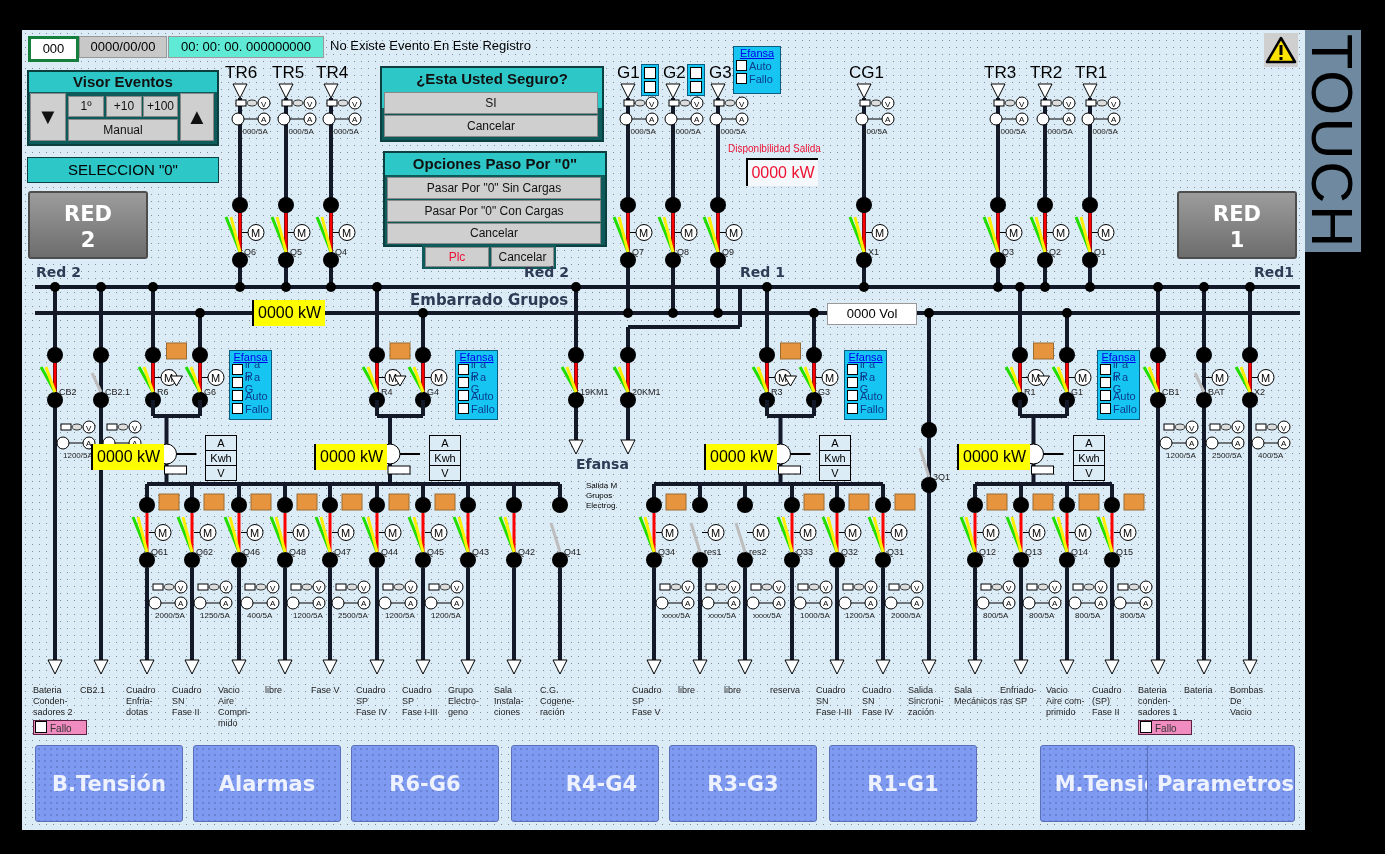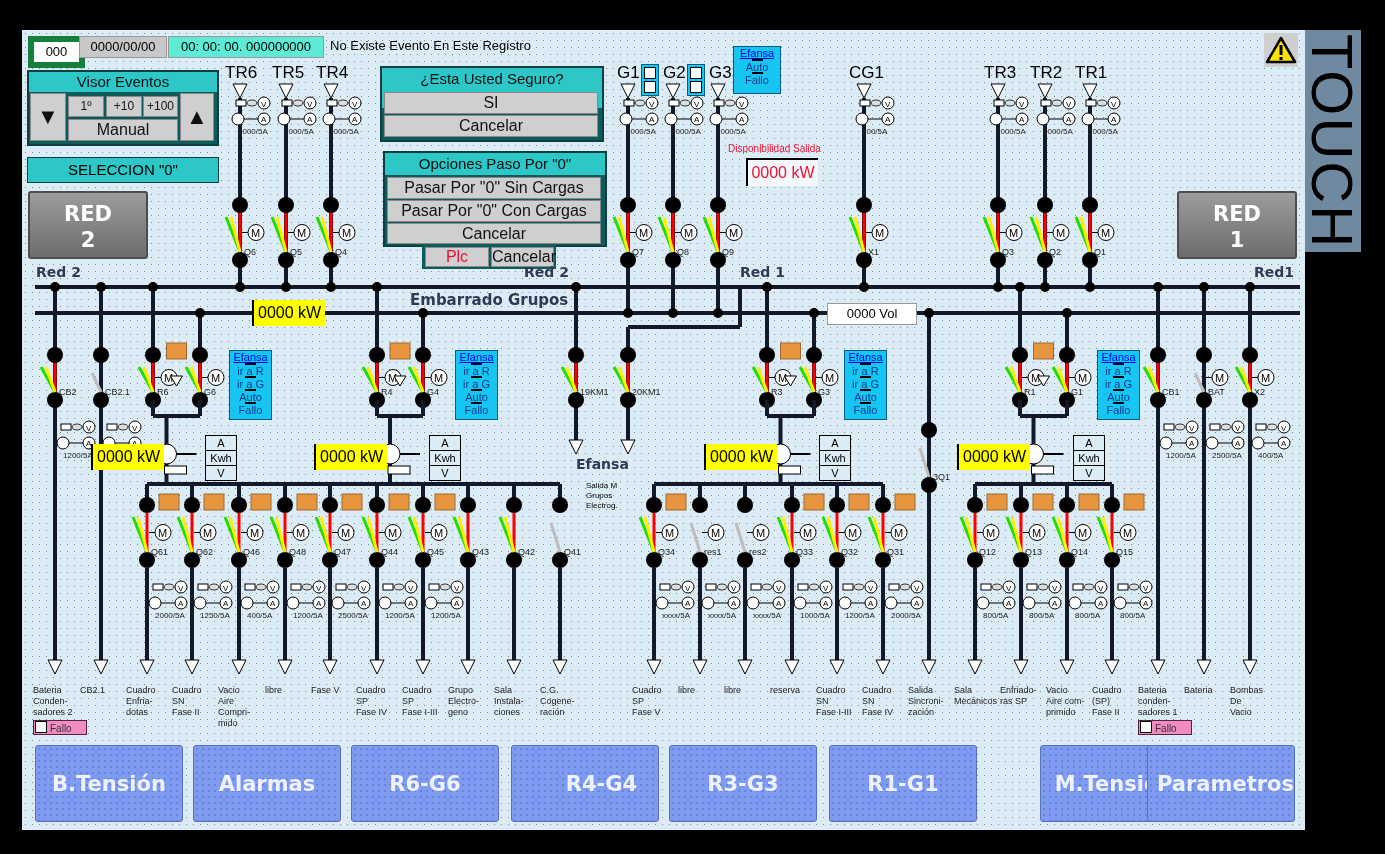--- a/index.html
+++ b/index.html
@@ -7,29 +7,29 @@
   #panel{position:absolute;left:22px;top:30px;width:1283px;height:800px;
     background-color:#dcecf6;
     background-image:radial-gradient(circle,#7f8d99 0.8px,transparent 1px);
     background-size:7px 7px;}
   #touch-strip{position:absolute;left:1305px;top:30px;width:56px;height:222px;background:#6f8aa0;}
   #touch-label{position:absolute;left:1305px;top:30px;width:56px;height:222px;display:flex;align-items:center;justify-content:center;}
   #touch-label span{display:block;transform:rotate(90deg);font-family:"Liberation Sans",sans-serif;font-size:58px;color:#000;letter-spacing:2px;white-space:nowrap;}
   .abs{position:absolute;}
   .field{position:absolute;top:36px;height:20px;font-size:13px;line-height:20px;text-align:center;font-family:"Liberation Sans",sans-serif;}
   .tealbox{position:absolute;background:#0e5b5b;border:2px solid #0c4040;}
-  .tealhead{background:#2ec7c7;color:#111;text-align:center;font-family:"Liberation Sans",sans-serif;}
-  .gbtn{position:absolute;background:#cfcfcf;border:1px solid #888;color:#111;text-align:center;font-family:"Liberation Sans",sans-serif;font-size:16px;box-sizing:border-box;}
+  .tealhead{background:#2ec7c7;color:#111;text-align:center;font-family:"Liberation Sans",sans-serif;font-weight:bold;}
+  .gbtn{position:absolute;background:#cfcfcf;border:1px solid #888;color:#111;text-align:center;font-family:"Liberation Sans",sans-serif;font-size:12px;box-sizing:border-box;}
   .redbtn{position:absolute;width:120px;height:68px;background:linear-gradient(#9c9c9c,#6d6d6d);border:2px solid #4d4d4d;border-radius:3px;color:#fff;font-weight:bold;font-size:21px;text-align:center;line-height:26px;padding-top:8px;box-sizing:border-box;font-family:"DejaVu Sans",sans-serif;}
   .navbtn{position:absolute;top:745px;height:77px;width:148px;background-color:#7e9af1;
     background-image:radial-gradient(circle,#6a82d4 0.8px,transparent 1px);background-size:6px 6px;
     border:1px solid #5b6fb8;border-radius:3px;color:#eef2ff;font-weight:bold;font-size:21px;text-align:center;line-height:77px;font-family:"DejaVu Sans",sans-serif;box-sizing:border-box;}
   .efansa{position:absolute;background:#17c5f2;border:1px solid #0a5d80;font-size:11px;color:#0b3d8c;font-family:"Liberation Sans",sans-serif;}
   .efansa .t{text-align:center;text-decoration:underline;color:#0000ee;}
-  .efansa .r{display:flex;align-items:center;height:13px;flex-direction:column;}
+  .efansa .r{display:flex;align-items:center;height:13px;}
   .efansa .cb{display:inline-block;width:11px;height:11px;background:#fff;border:1px solid #000;margin:0 2px 0 2px;box-sizing:border-box;}
   .kw{position:absolute;background:#ffff00;border-left:2px solid #000;font-size:16px;color:#000;padding:0 4px;height:26px;line-height:26px;font-family:"Liberation Sans",sans-serif;}
   .meas{position:absolute;width:30px;border:1px solid #000;font-size:11px;text-align:center;background:#dcecf6;font-family:"Liberation Sans",sans-serif;}
   .meas div{height:14px;line-height:14px;border-bottom:1px solid #000;}
   .meas div:last-child{border-bottom:none;}
   .feeder-label{position:absolute;top:685px;font-size:9px;line-height:11px;color:#222;font-family:"Liberation Sans",sans-serif;white-space:pre-line;}
   .fallo{position:absolute;top:720px;width:52px;height:13px;background:#f08cc0;border:1px solid #5a2040;font-size:10px;line-height:13px;color:#333;font-family:"Liberation Sans",sans-serif;}
   .fallo .cb{display:inline-block;width:10px;height:10px;background:#fff;border:1px solid #000;vertical-align:-1px;margin:0 3px 0 1px;}
   .bus-label{position:absolute;font-weight:bold;font-size:14px;color:#2e3b55;font-family:"DejaVu Sans",sans-serif;}
   .src-label{position:absolute;font-size:17px;color:#000;font-family:"Liberation Sans",sans-serif;}
@@ -889,21 +889,21 @@
     <polygon points="621,440 635,440 628,454" fill="#fff" stroke="#000" stroke-width="1"></polygon>
     <line x1="929" y1="313" x2="929" y2="660" stroke="#14192a" stroke-width="4"></line>
     <circle cx="929" cy="313" r="5" fill="#000"></circle>
     <circle cx="929" cy="430" r="8" fill="#000"></circle>
     <circle cx="929" cy="485" r="8" fill="#000"></circle>
     <line x1="920" y1="448" x2="929" y2="477" stroke="#bdbdbd" stroke-width="3"></line>
     <text x="933" y="480" font-size="9" fill="#222">3Q1</text>
     <polygon points="922,660 936,660 929,674" fill="#fff" stroke="#000" stroke-width="1"></polygon>
   </svg>
 
-<div class="field" style="left:28px;width:45px;background:#fff;border:6px solid #15803d;">000</div>
+<div class="field" style="left:28px;width:45px;background:#fff;border:3px solid #15803d;">000</div>
 <div class="field" style="left:79px;width:86px;background:#c8c8c8;border:1px solid #999;">0000/00/00</div>
 <div class="field" style="left:168px;width:154px;background:#5eead4;border:1px solid #999;">00: 00: 00. 000000000</div>
 <div class="field" style="left:330px;width:235px;text-align:left;">No Existe Evento En Este Registro</div>
 
 <div class="tealbox" style="left:27px;top:70px;width:188px;height:72px;">
   <div class="tealhead" style="height:20px;line-height:20px;font-size:15px;">Visor Eventos</div>
 </div>
 <div class="gbtn" style="left:30px;top:93px;width:36px;height:48px;font-size:22px;line-height:46px;">▼</div>
 <div class="gbtn" style="left:68px;top:96px;width:36px;height:21px;font-size:12px;line-height:19px;">1º</div>
 <div class="gbtn" style="left:106px;top:96px;width:36px;height:21px;font-size:12px;line-height:19px;">+10</div>

